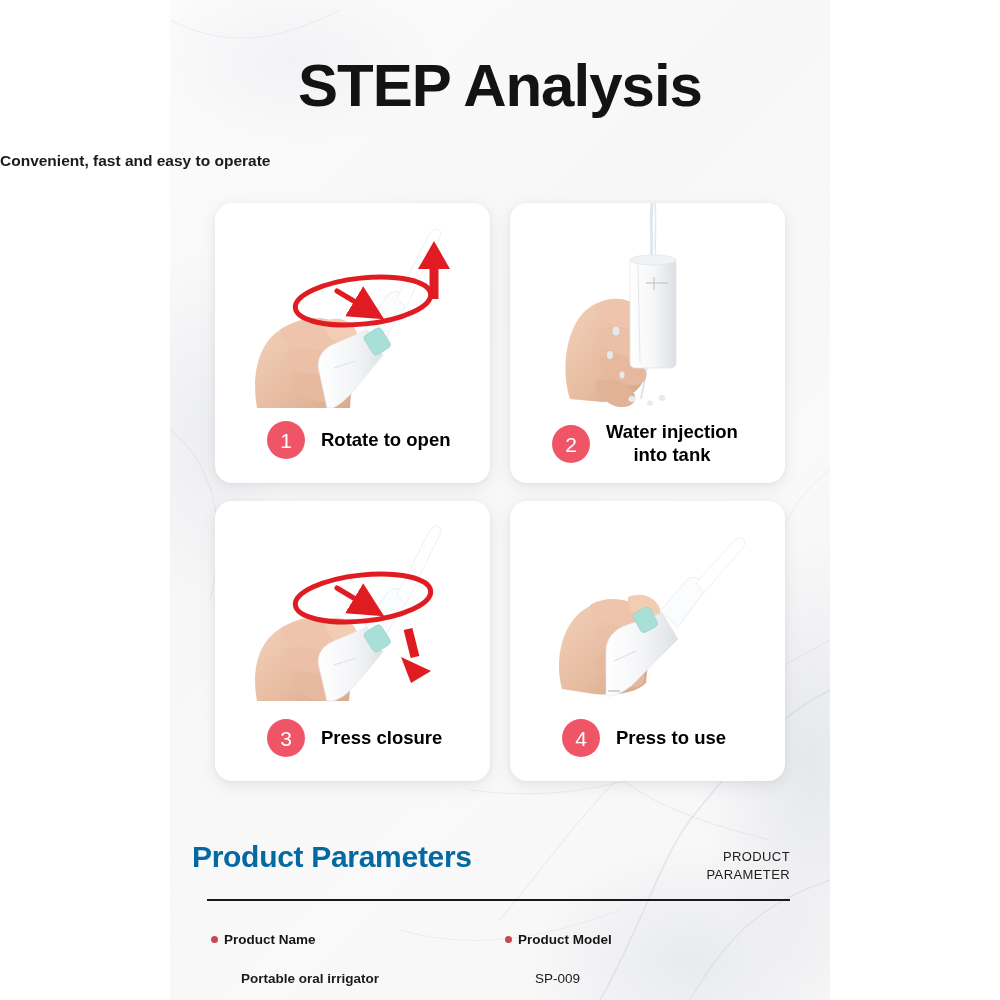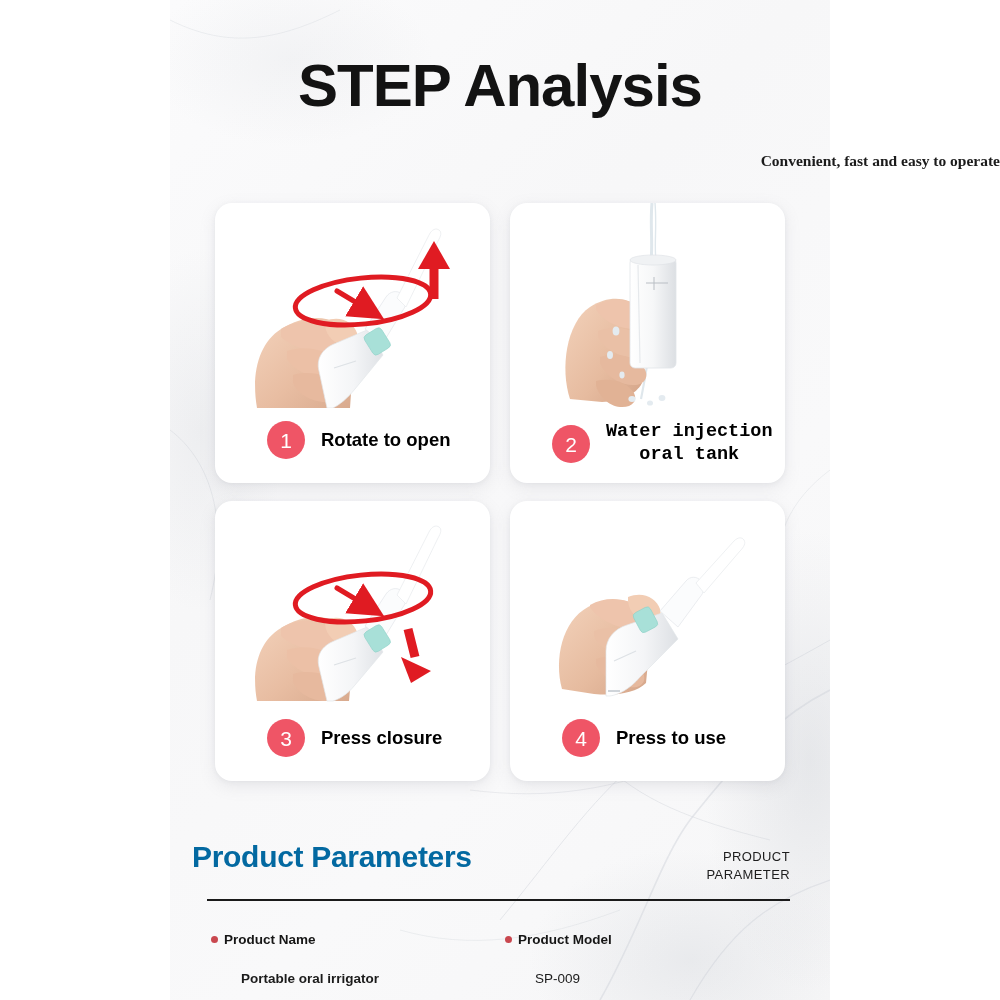--- a/index.html
+++ b/index.html
@@ -50,25 +50,24 @@
     font-weight: 700;
     letter-spacing: -1px;
     color: #131313;
     line-height: 1;
   }
 
   .subtitle {
     position: absolute;
     left: 0; right: 0;
     top: 152px;
-    text-align: right;
+    text-align: left;
     font-size: 15.5px;
     font-weight: 700;
     color: #1b1b1b;
-    font-family: Liberation Serif, serif;
   }
 
   
   .grid {
     position: absolute;
     left: 215px;
     top: 203px;
     width: 570px;
     display: grid;
     grid-template-columns: 275px 275px;
@@ -116,21 +115,21 @@
     justify-content: center;
     line-height: 1;
   }
 
   .caption-text {
     font-size: 18.5px;
     font-weight: 700;
     color: #000000;
     line-height: 1.24;
   }
-  .caption.two-line .caption-text { text-align: center; font-family: Liberation Mono, monospace; }
+  .caption.two-line .caption-text { text-align: center; }
 
   
   .pp-title {
     position: absolute;
     left: 192px;
     top: 840px;
     font-size: 30px;
     font-weight: 700;
     color: #0369a1;
     letter-spacing: -.3px;
@@ -311,21 +310,21 @@
           <ellipse cx="122" cy="196" rx="3.6" ry="3"></ellipse>
           <ellipse cx="140" cy="200" rx="3" ry="2.6"></ellipse>
           <ellipse cx="152" cy="195" rx="3.4" ry="3"></ellipse>
         </g>
       </svg>
 
       <div class="caption two-line">
         <div class="badge">2</div>
         <div class="caption-text">
           <div>Water injection</div>
-          <div>oral tank</div>
+          <div>into tank</div>
         </div>
       </div>
     </div>
 
     <div class="card">
       <svg class="art" viewBox="0 0 275 205" preserveAspectRatio="xMidYMid meet">
         <defs>
           <linearGradient id="skin3" x1="0" y1="0" x2="1" y2="1">
             <stop offset="0%" stop-color="#f3d2bb"></stop>
               <stop offset="55%" stop-color="#e8bda2"></stop>

